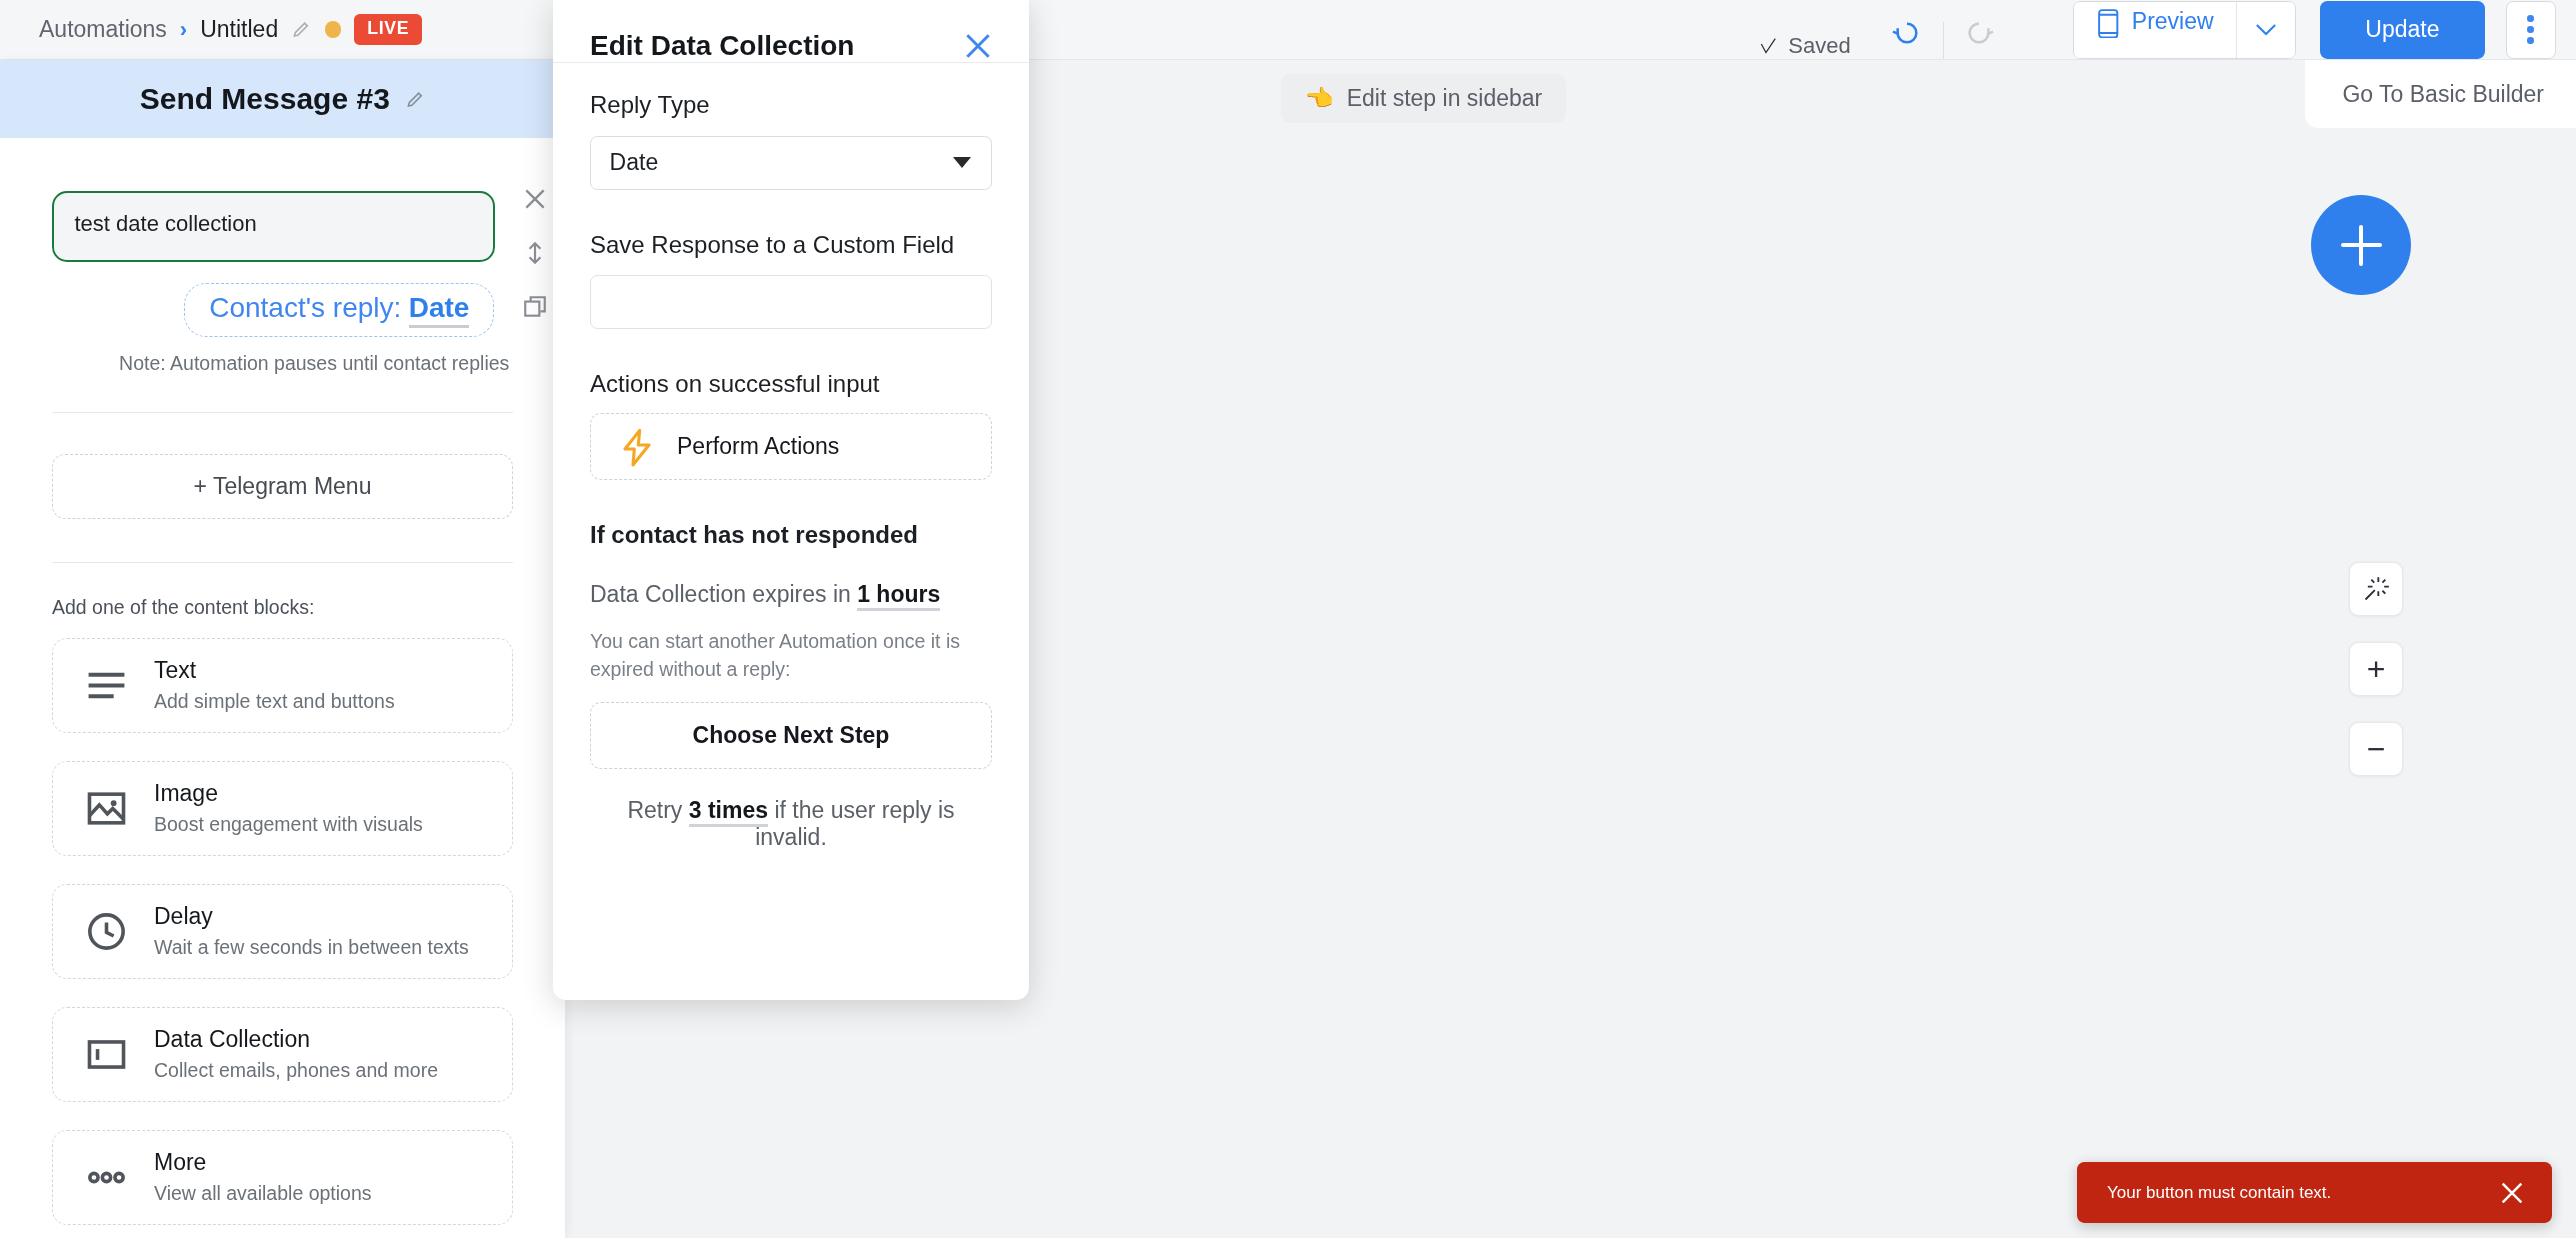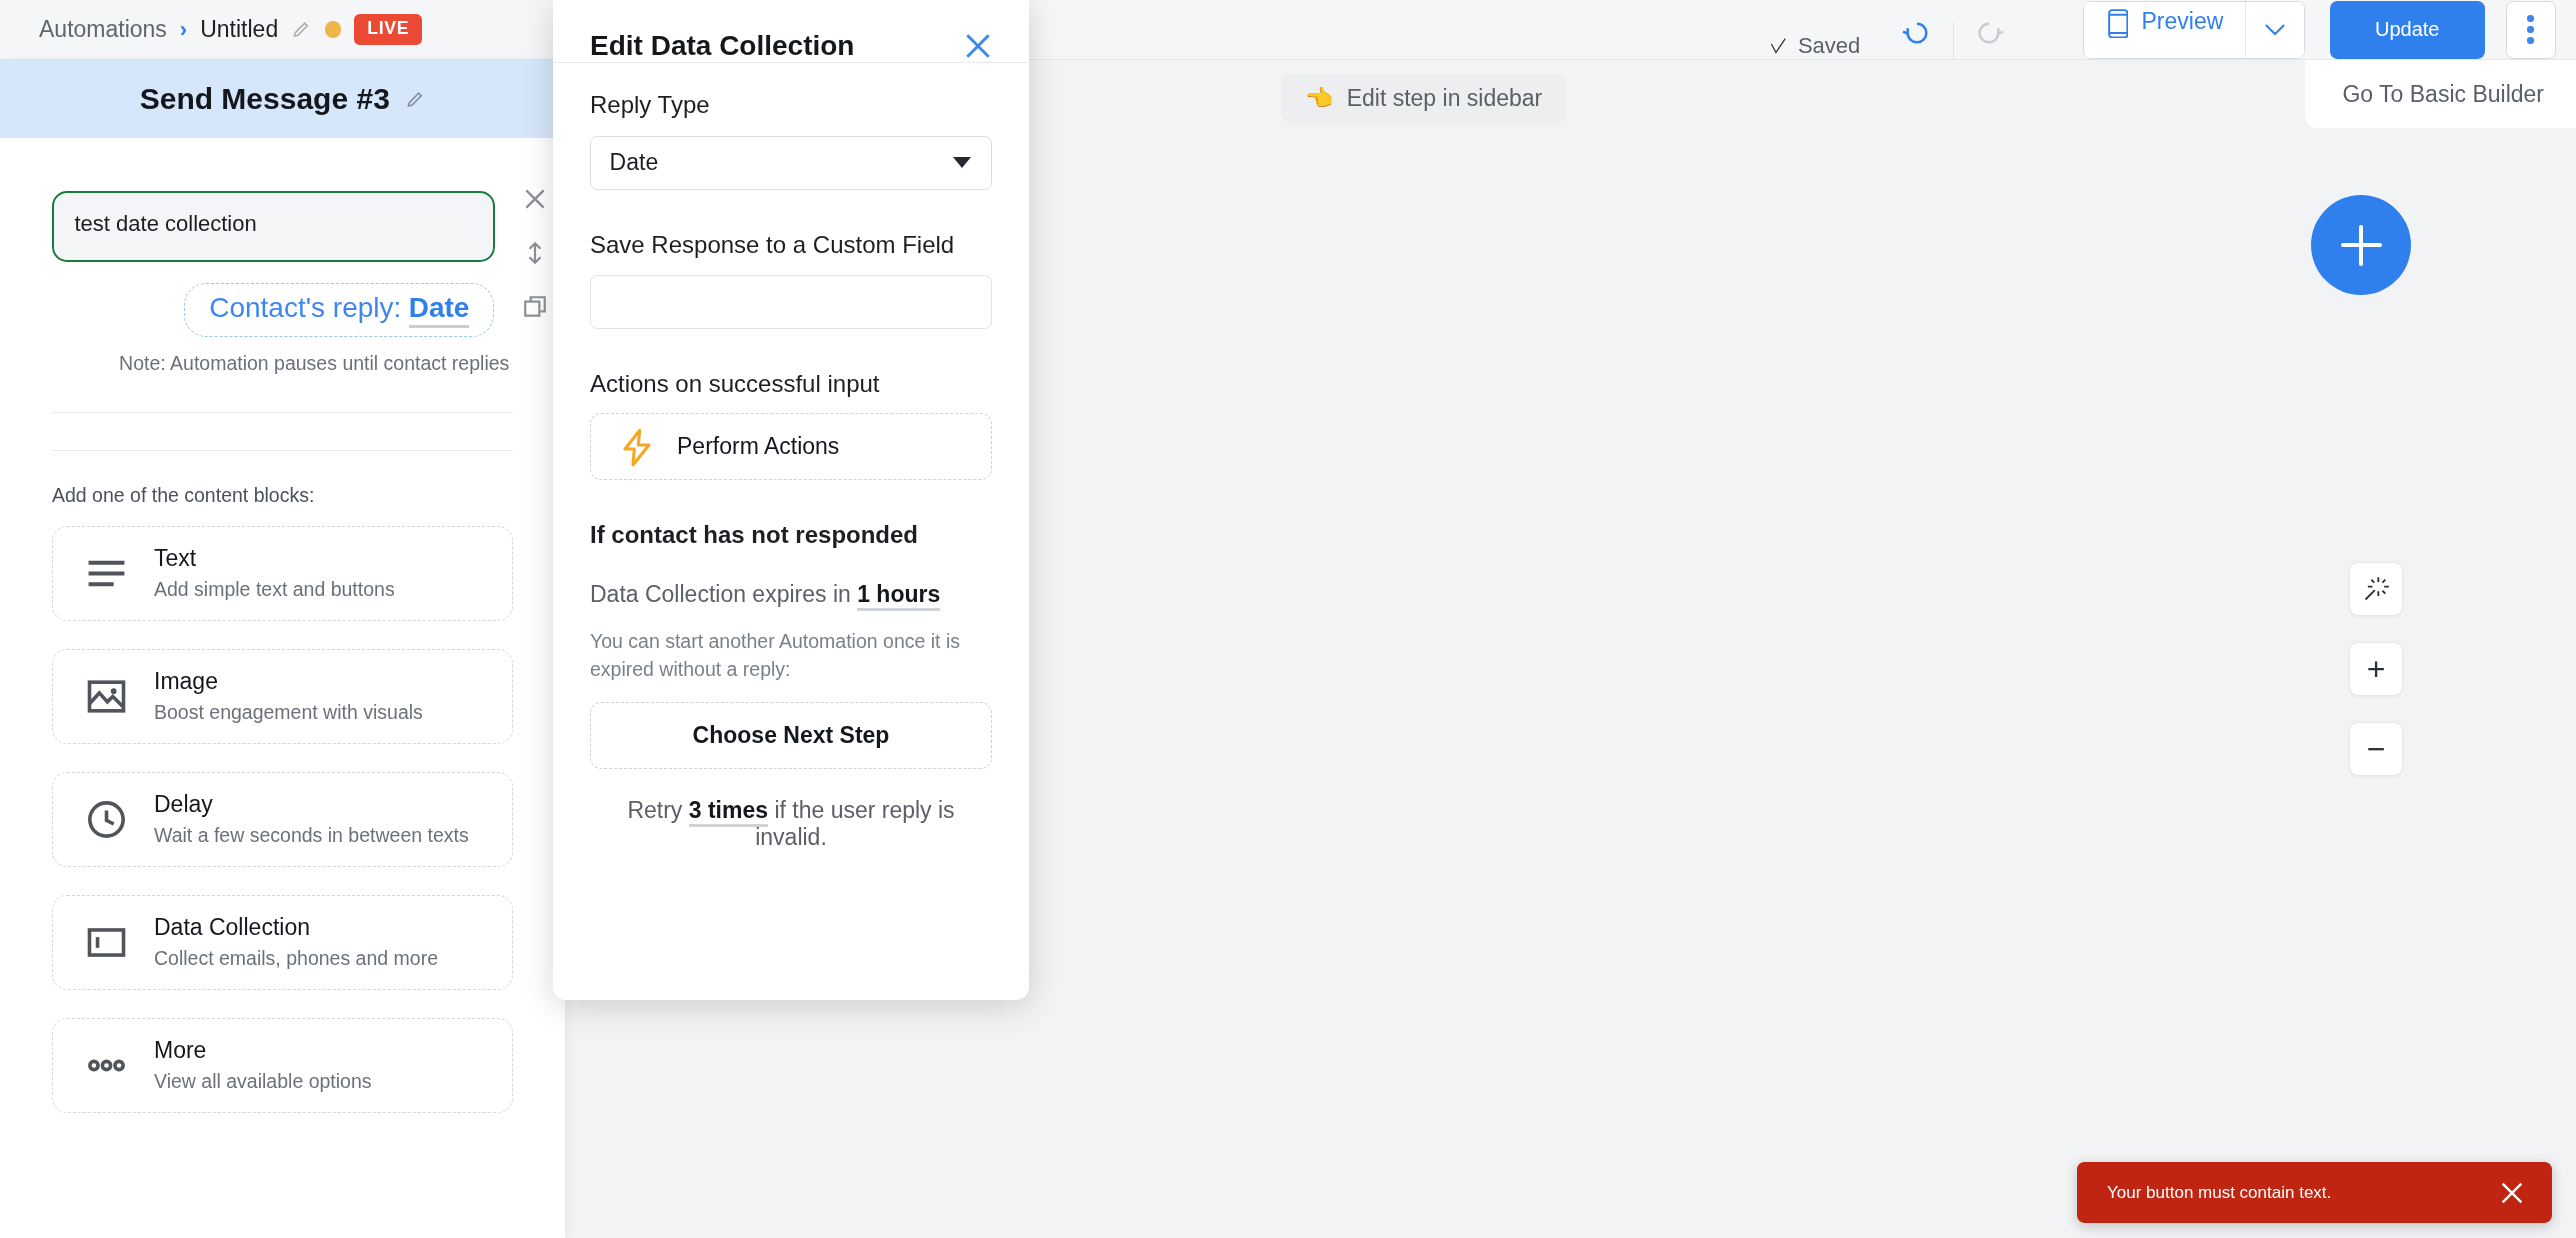--- a/index.html
+++ b/index.html
@@ -49,21 +49,21 @@
     font-size: 23px; color: #2f80ed; background: #fff; border: none;
     border-right: 0.9px solid #e3e6ea; height: 100%;
   }
   .phone-ic { width: 20.5px; height: 26px; }
   .preview-caret {
     width: 58px; height: 100%; display: flex; align-items: center; justify-content: center;
     background: #fff; border: none;
   }
   .update-btn {
     margin-left: 16.7px; background: #2f80ed; color: #fff; border: none;
-    font-size: 20px; height: 58px; padding: 0 45px; border-radius: 7.4px;
+    font-size: 23px; height: 58px; padding: 0 45px; border-radius: 7.4px;
   }
   .kebab-btn {
     margin-left: 13px; width: 50px; height: 58px; background: #fff;
     border: 0.9px solid #d7dade; border-radius: 7.4px;
     display: flex; flex-direction: column; align-items: center; justify-content: center; gap: 4.6px;
   }
   .kebab-btn i { width: 6.5px; height: 6.5px; border-radius: 50%; background: #3f86ef; display: block; }
 
   
   .sidebar {
@@ -378,20 +378,21 @@
         <div class="reply-chip">
           <span>Contact's reply:</span>
           <b>Date</b>
         </div>
       </div>
 
       <div class="note-line">Note: Automation pauses until contact replies</div>
 
       <div class="hr"></div>
 
+      <div class="tg-menu">+ Telegram Menu</div>
 
       <div class="hr"></div>
 
       <div class="blocks-label">Add one of the content blocks:</div>
 
       <div class="block-card">
         <span class="block-ic">
           <svg viewBox="0 0 24 24" fill="none" stroke="#50555c" stroke-width="2.2">
               <path d="M2 6h20M2 12h20M2 18h14"></path>
             </svg>

